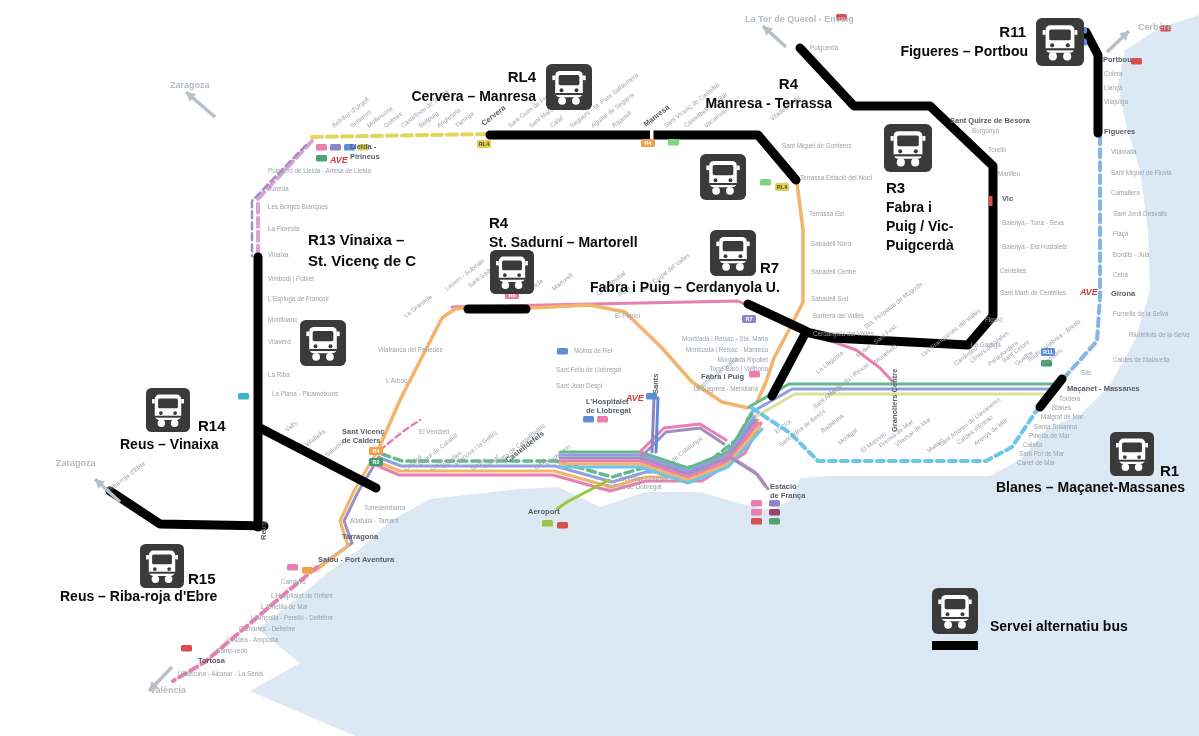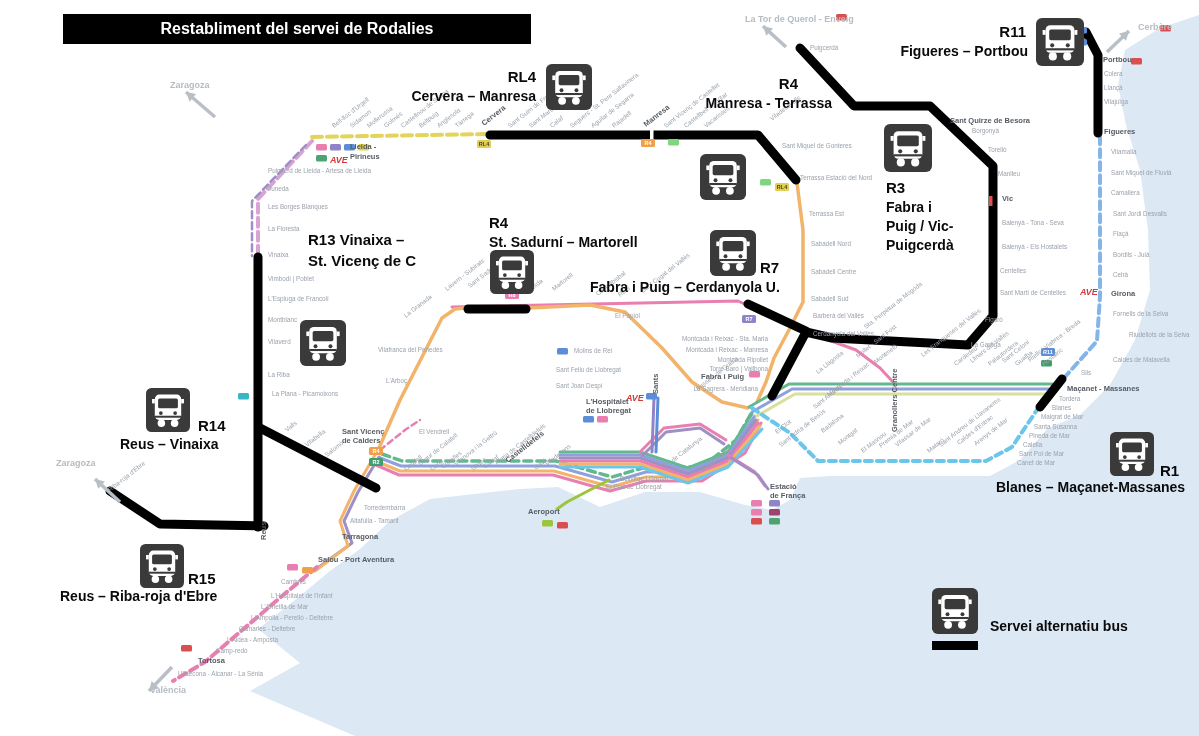--- a/index.html
+++ b/index.html
@@ -7,21 +7,20 @@
          font-family:"Liberation Sans",sans-serif;}
   .title-banner{position:absolute;left:63px;top:14px;width:468px;height:30px;background:#000;
     color:#fff;font-weight:bold;font-size:16px;line-height:30px;text-align:center;z-index:5;}
   svg{position:absolute;left:0;top:0;}
   text{font-family:"Liberation Sans",sans-serif;}
 </style>
 </head>
 <body>
 
 <div class="stage">
-  <div class="title-banner">Restabliment del servei de Rodalies</div>
   <svg id="map" width="1199" height="736" viewBox="0 0 1199 736">
     <defs>
       <symbol id="busicon" viewBox="0 0 40 40">
         <rect width="40" height="40" rx="5" fill="#3a3a3a"></rect>
         <rect x="5.5" y="10" width="2.5" height="4" fill="#ffffff"></rect>
         <rect x="32" y="10" width="2.5" height="4" fill="#ffffff"></rect>
         <rect x="8" y="6" width="24" height="23" rx="4" fill="#ffffff"></rect>
         <rect x="11" y="9.5" width="18" height="9" rx="1.5" fill="#3a3a3a"></rect>
         <circle cx="13.5" cy="22.8" r="1.7" fill="#3a3a3a"></circle>
         <circle cx="26.5" cy="22.8" r="1.7" fill="#3a3a3a"></circle>

